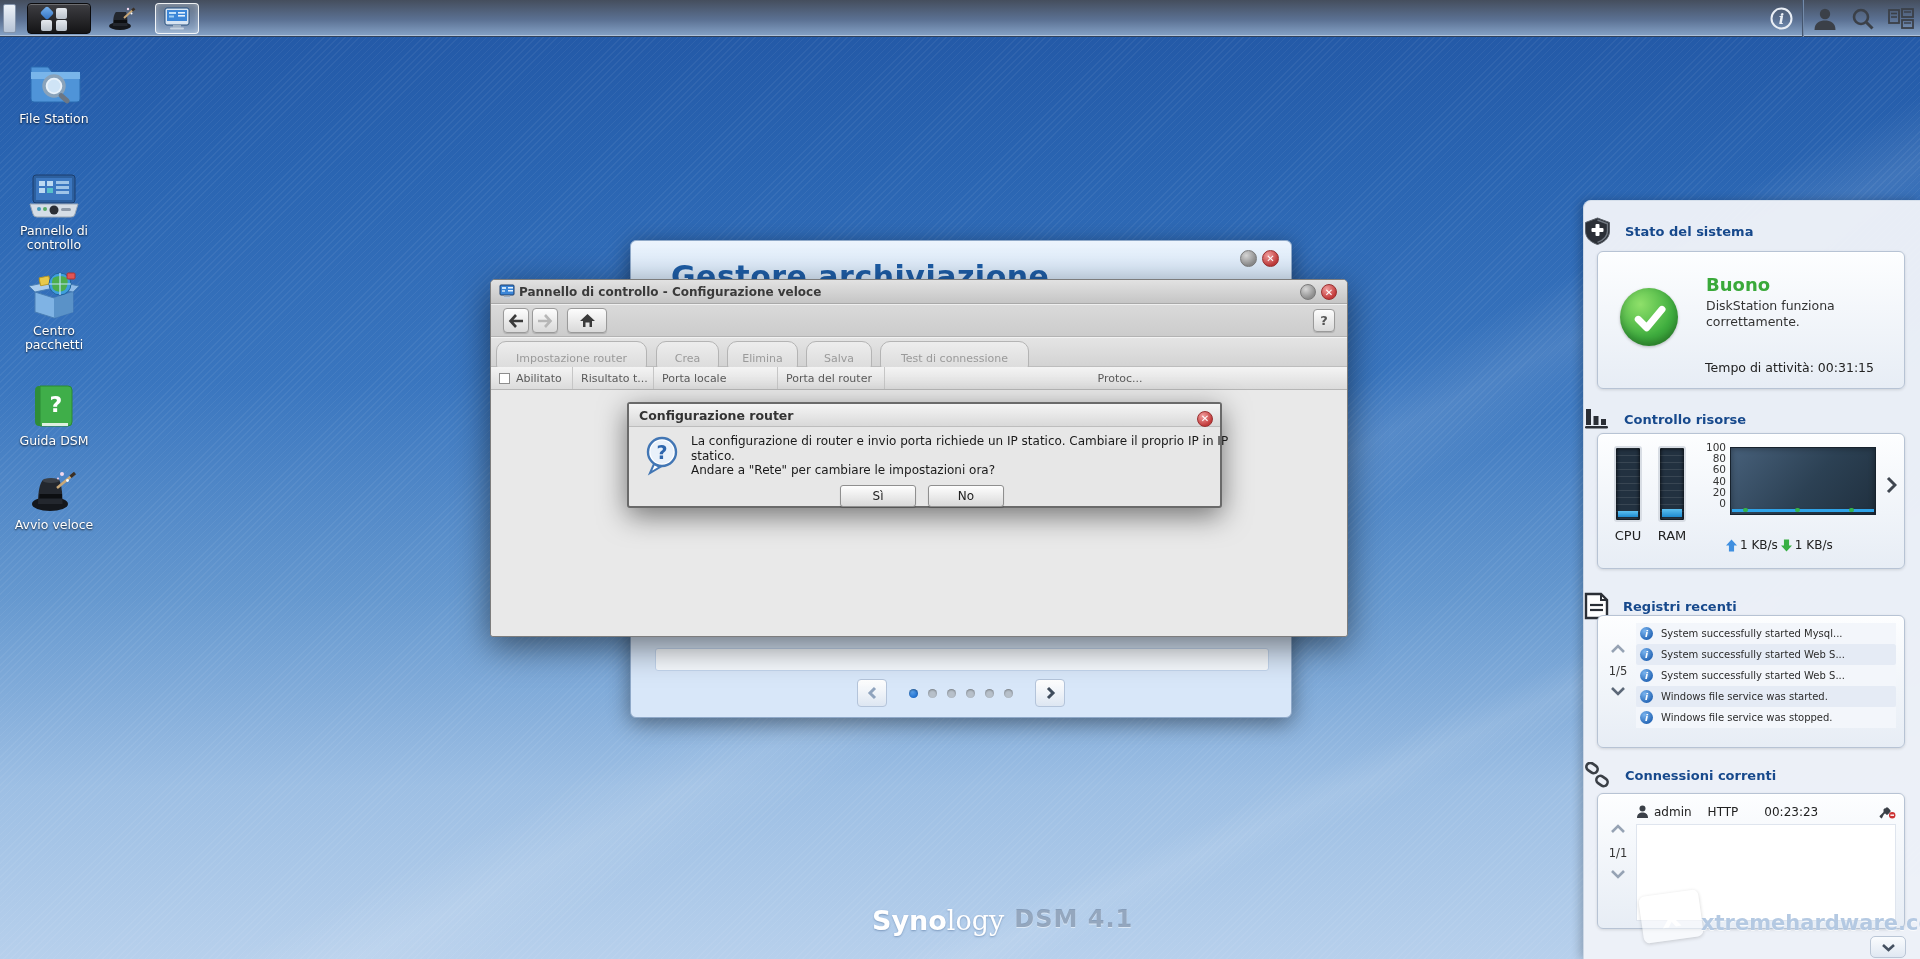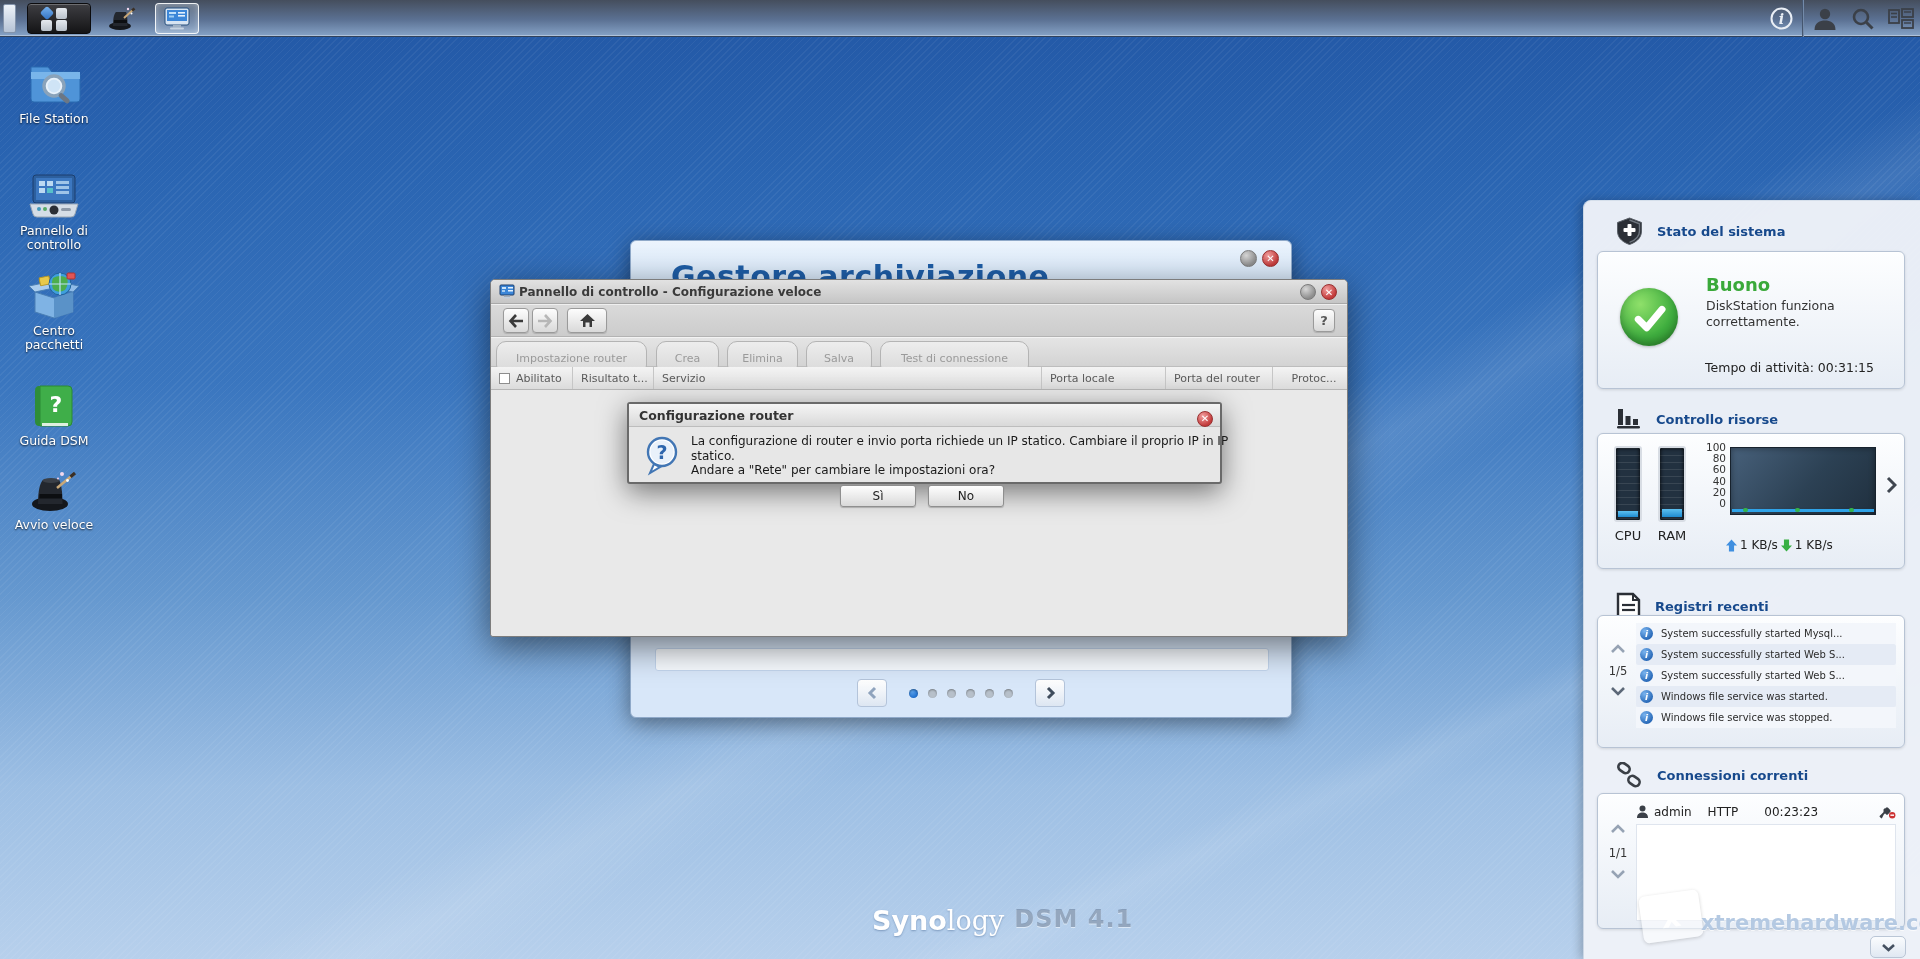--- a/index.html
+++ b/index.html
@@ -95,21 +95,21 @@
   .cp-thead { position:absolute; left:0; top:87px; right:0; height:23px; display:flex;
     background:linear-gradient(180deg,#f4f4f4,#dbdbdb); border-bottom:1px solid #b6b6b6;
     font-size:11px; color:#5a5a5a; }
   .th { display:flex; align-items:center; padding-left:8px; border-right:1px solid #c6c6c6;
     overflow:hidden; white-space:nowrap; cursor:pointer; }
   .checkbox { width:11px; height:11px; background:#fff; border:1px solid #8d8d8d; margin-right:6px; }
   .cp-content { position:absolute; left:0; top:110px; right:0; bottom:0; background:#e9e9e9;
     border-radius:0 0 3px 3px; }
 
   
-  .dialog { position:absolute; left:627px; top:402px; width:595px; height:82px;
+  .dialog { position:absolute; left:627px; top:402px; width:595px; height:106px;
     background:#e7e7e7; border:2px solid #6a6a6a; border-radius:3px;
     box-shadow:0 8px 28px rgba(0,0,0,.5); z-index:20; }
   .dlg-titlebar { position:absolute; left:0; top:0; right:0; height:23px;
     background:linear-gradient(180deg,#f5f5f5,#d9d9d9); border-bottom:1px solid #bdbdbd; }
   .dlg-title { position:absolute; left:10px; top:0; line-height:23px; font-size:12.5px;
     font-weight:bold; color:#333; }
   .dlg-close { position:absolute; right:7px; top:3px; }
   .dlg-close .sphere { width:16px; height:16px; }
   .dlg-qicon { position:absolute; left:14px; top:32px; }
   .dlg-text { position:absolute; left:62px; top:30px; width:540px; font-size:12px;
@@ -117,21 +117,21 @@
   .dlg-btn { position:absolute; top:81px; width:76px; height:22px; border:1px solid #8f8f8f;
     border-radius:3px; background:linear-gradient(180deg,#fefefe,#d9d9d9); font-size:12px;
     color:#222; display:flex; align-items:center; justify-content:center; cursor:pointer;
     box-shadow:0 1px 1px rgba(0,0,0,.2); }
 
   
   .sidebar { position:absolute; left:1583px; top:200px; width:337px; height:759px;
     background:rgba(238,242,248,.97); border-radius:8px 0 0 0;
     border-left:1px solid #ccd7e5; border-top:1px solid #d5dfeb;
     box-shadow:-3px 0 10px rgba(0,0,0,.22); z-index:30; }
-  .sec-head { position:absolute; left:32px; display:flex; align-items:center; gap:14px; }
+  .sec-head { position:absolute; left:0; display:flex; align-items:center; gap:14px; }
   .sec-title { font-size:13px; font-weight:bold; color:#17498c; }
   .card { position:absolute; left:13px; width:308px; border:1px solid #b7c3d4; border-radius:6px;
     background:linear-gradient(180deg,#fdfeff,#e7edf5); box-shadow:inset 0 1px 0 #fff,0 1px 3px rgba(0,0,0,.12); }
   .status-circle { position:absolute; left:22px; top:36px; width:58px; height:58px; border-radius:50%;
     background:radial-gradient(circle at 35% 28%,#8fe06a,#3fae3f 60%,#2c8f2c);
     box-shadow:inset 0 -4px 8px rgba(0,0,0,.25),0 1px 3px rgba(0,0,0,.25);
     display:flex; align-items:center; justify-content:center; }
   .status-word { position:absolute; left:108px; top:22px; font-size:18px; font-weight:bold; color:#3aa93a; }
   .status-desc { position:absolute; left:108px; top:46px; width:170px; font-size:12.5px; color:#333; line-height:1.25; }
   .status-uptime { position:absolute; left:107px; top:108px; font-size:12.5px; color:#222; }
@@ -421,23 +421,20 @@
       <div class="tool-btn" style="left:389px;width:149px;">Test di connessione</div>
     </div>
 
     <div class="cp-thead">
       <div class="th" style="width:82px;">
         <div class="checkbox"></div>
         <span>Abilitato</span>
       </div>
       <div class="th" style="width:81px;">
         <span>Risultato t...</span>
-      </div>
-      <div class="th" style="width:388px;">
-        <span>Servizio</span>
       </div>
       <div class="th" style="width:124px;">
         <span>Porta locale</span>
       </div>
       <div class="th" style="width:107px;">
         <span>Porta del router</span>
       </div>
       <div class="th" style="flex:1;border-right:none;justify-content:center;">
         <span>Protoc...</span>
       </div>

